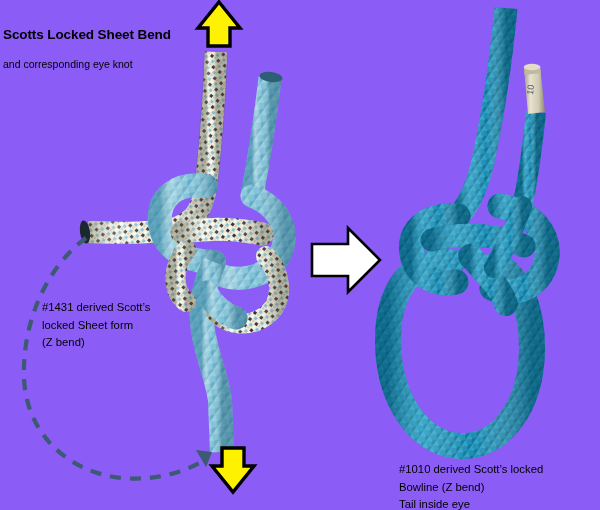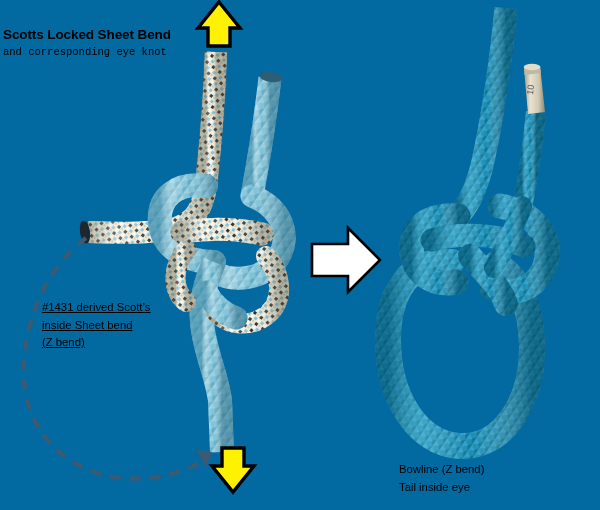--- a/index.html
+++ b/index.html
@@ -4,21 +4,21 @@
 <style>
   html, body {
     margin: 0;
     padding: 0;
     background: #ffffff;
   }
   #page {
     position: relative;
     width: 600px;
     height: 510px;
-    background: #0369a1;
+    background: #8b5cf6;
     overflow: hidden;
     font-family: "Liberation Sans", sans-serif;
   }
 
   
   #title-block {
     position: absolute;
     left: 3px;
     top: 28px;
     width: 220px;
@@ -26,37 +26,37 @@
   #main-title {
     font-family: "Liberation Sans", sans-serif;
     font-weight: bold;
     font-size: 13.5px;
     color: #000000;
     letter-spacing: -0.1px;
     line-height: 1.1;
     white-space: nowrap;
   }
   #subtitle {
-    font-family: Liberation Mono, monospace;
+    font-family: Liberation Sans, sans-serif;
     font-size: 10.5px;
     color: #000000;
-    margin-top: 4px;
+    margin-top: 16px;
     line-height: 1.1;
     white-space: nowrap;
   }
 
   .caption {
     position: absolute;
     font-family: "Liberation Sans", sans-serif;
     font-size: 11.3px;
     color: #000000;
     line-height: 1.55;
     white-space: nowrap;
   }
-  #caption-left  { left: 42px;  top: 299px; text-decoration: underline; }
+  #caption-left  { left: 42px;  top: 299px; }
   #caption-right { left: 399px; top: 461px; }
 
   
   .layer {
     position: absolute;
     left: 0;
     top: 0;
     width: 600px;
     height: 510px;
     overflow: visible;
@@ -261,22 +261,23 @@
 
     <polygon points="219,2 240,28 230,28 230,46 208,46 208,28 198,28" fill="#FFF200" stroke="#000000" stroke-width="3.4" stroke-linejoin="miter"></polygon>
 
     <polygon points="222,448 244,448 244,466 254,466 233,492 212,466 222,466" fill="#FFF200" stroke="#000000" stroke-width="3.4" stroke-linejoin="miter"></polygon>
 
     <polygon points="312,244 348,244 348,228 380,260 348,292 348,276 312,276" fill="#FFFFFF" stroke="#000000" stroke-width="2.6" stroke-linejoin="miter"></polygon>
   </svg>
 
   <div class="caption" id="caption-left">
     <div>#1431 derived Scott’s</div>
-    <div>inside Sheet bend</div>
+    <div>locked Sheet form</div>
     <div>(Z bend)</div>
   </div>
 
   <div class="caption" id="caption-right">
+    <div>#1010 derived Scott’s locked</div>
     <div>Bowline (Z bend)</div>
     <div>Tail inside eye</div>
   </div>
 
 </div>
 
 </body></html>

